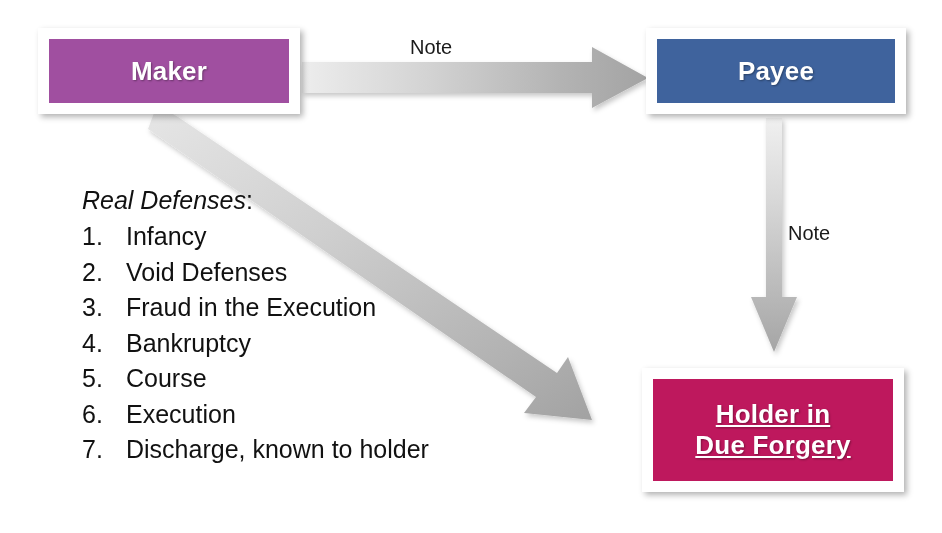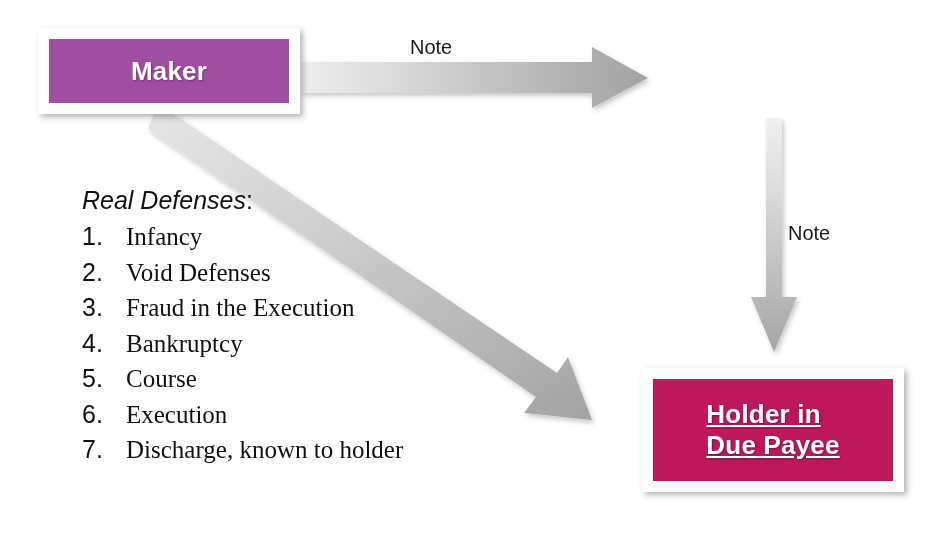--- a/index.html
+++ b/index.html
@@ -25,21 +25,21 @@
     display: flex;
     align-items: center;
     justify-content: center;
   }
   .node .fill {
     width: 100%;
     height: 100%;
     display: flex;
     align-items: center;
     justify-content: center;
-    text-align: left;
+    text-align: center;
     color: #ffffff;
     font-weight: bold;
     letter-spacing: 0.2px;
     text-shadow: 1px 1px 2px rgba(0,0,0,0.35);
     line-height: 1.18;
   }
 
   #node-maker {
     left: 38px; top: 28px; width: 262px; height: 86px;
     padding: 11px;
@@ -98,21 +98,21 @@
     align-items: baseline;
     font-size: 25px;
     color: #111111;
     line-height: 1.42;
     white-space: nowrap;
   }
   #defenses-list li .num {
     width: 44px;
     flex: 0 0 44px;
   }
-  #defenses-list li .txt { flex: 1 1 auto; font-family: Liberation Serif, serif; }
+  #defenses-list li .txt { flex: 1 1 auto; }
 </style>
 </head>
 <body>
 
 <div id="canvas">
 
   <svg id="arrows" viewBox="0 0 942 533" xmlns="http://www.w3.org/2000/svg">
     <defs>
       <linearGradient id="gradH" x1="0" y1="0" x2="1" y2="0">
         <stop offset="0%" stop-color="#ededed"></stop>
@@ -147,26 +147,29 @@
 
     <g filter="url(#softshadow)">
       <polygon points="157,105 178,117 557,373 568,357 592,420 524,413 536,397 148,129" fill="url(#gradD)"></polygon>
     </g>
   </svg>
 
   <div class="node" id="node-maker">
     <div class="fill">Maker</div>
   </div>
 
+  <div class="node" id="node-payee">
+    <div class="fill">Payee</div>
+  </div>
 
   <div class="node" id="node-holder">
     <div class="fill">
       <span>
         <span>Holder in</span><br>
-        <span>Due Payee</span>
+        <span>Due Forgery</span>
       </span>
     </div>
   </div>
 
   <div class="arrow-label" id="label-note-top">Note</div>
 
   <div class="arrow-label" id="label-note-right">Note</div>
 
   <div id="defenses">
     <div id="defenses-title">

